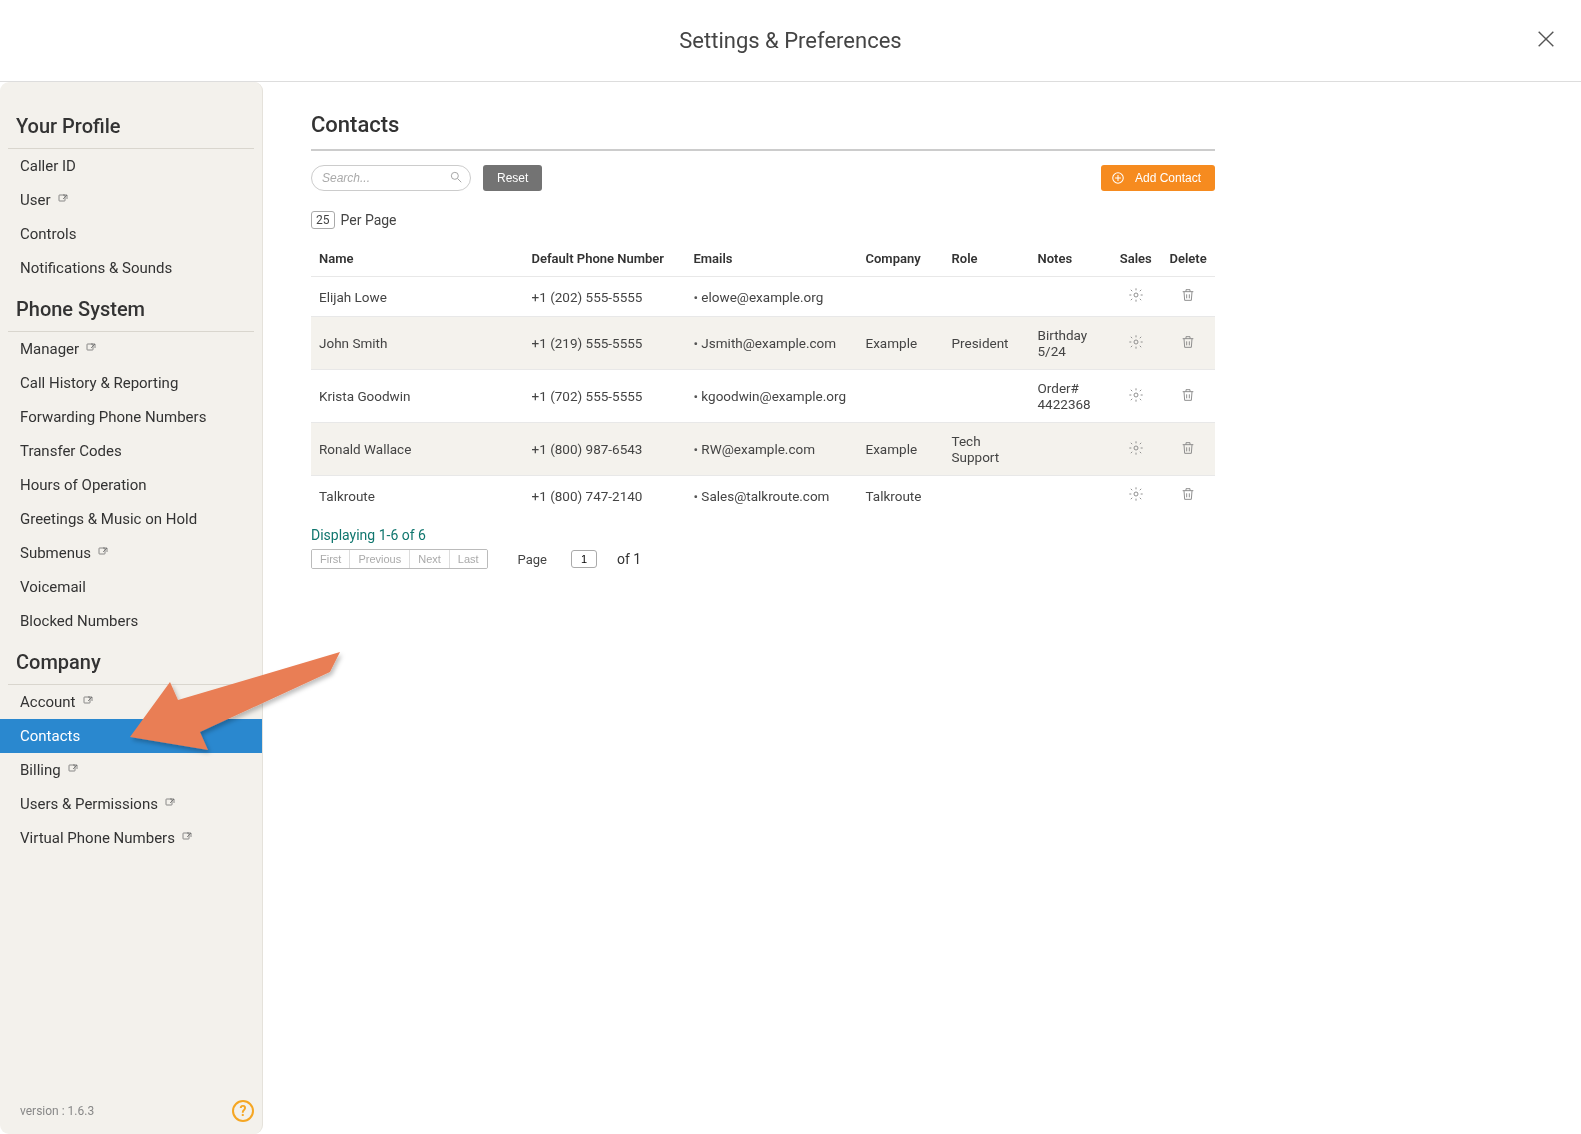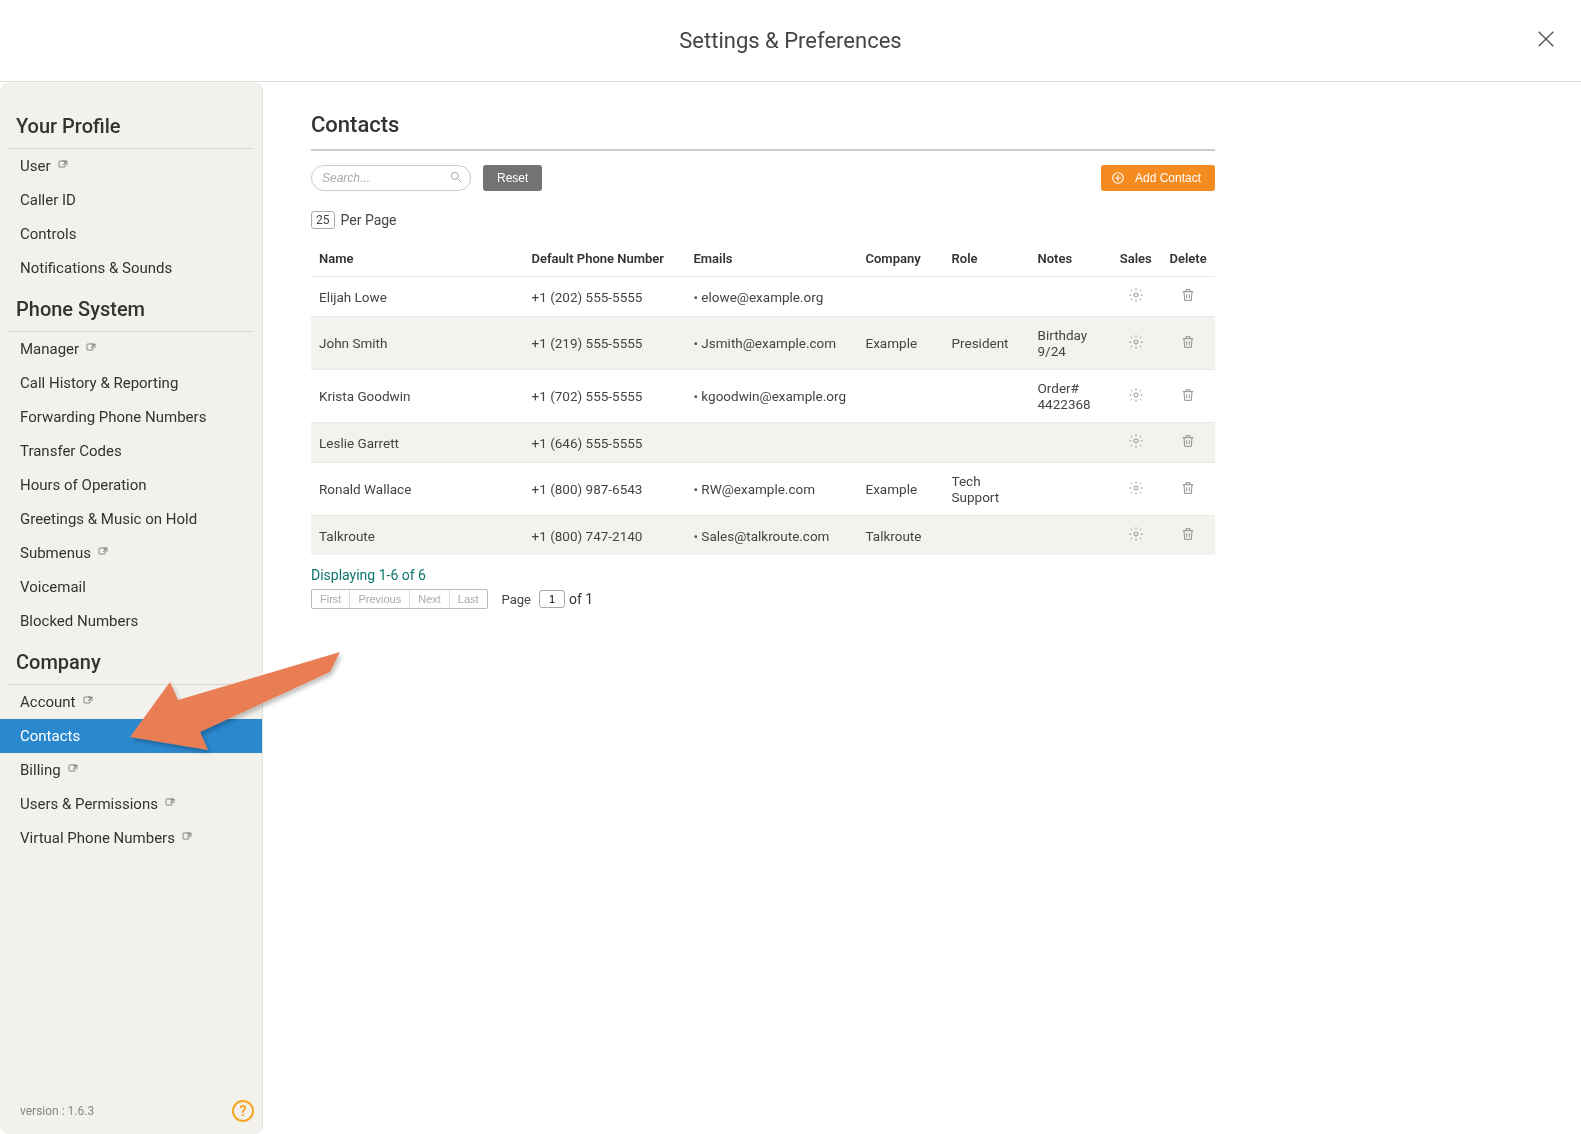--- a/index.html
+++ b/index.html
@@ -201,21 +201,21 @@
 
   .result-count {
     font-size: 14px;
     color: #0f766e;
     margin-top: 12px;
     margin-bottom: 6px;
   }
   .pager {
     display: flex;
     align-items: center;
-    gap: 0;
+    gap: 16px;
   }
   .pager-group {
     display: flex;
     border: 1px solid #bbb;
     border-radius: 2px;
     overflow: hidden;
     margin-right: 14px;
   }
   .pager-btn {
     font-size: 11px;
@@ -259,29 +259,29 @@
       </svg>
   </div>
 </div>
 
 <div class="container">
 
   <div class="sidebar">
     <div id="sidebar-content">
         <div class="sidebar-section-title">Your Profile</div>
         <div class="sidebar-item">
+          <span>Caller ID</span>
+        </div>
+        <div class="sidebar-item">
           <span>User</span>
           <span class="ext-icon"><svg viewBox="0 0 24 24">
               <rect x="4" y="4" width="12" height="12" rx="1"></rect>
               <path d="M12 4h8v8"></path>
               <line x1="20" y1="4" x2="12" y2="12"></line>
             </svg></span>
-        </div>
-        <div class="sidebar-item">
-          <span>Caller ID</span>
         </div>
         <div class="sidebar-item">
           <span>Controls</span>
         </div>
         <div class="sidebar-item">
           <span>Notifications &amp; Sounds</span>
         </div>
         <div class="sidebar-section-title">Phone System</div>
         <div class="sidebar-item">
           <span>Manager</span>
@@ -428,21 +428,21 @@
                   <line x1="14" y1="11" x2="14" y2="17"></line>
                 </svg>
               </span></td>
           </tr>
           <tr>
             <td>John Smith</td>
             <td>+1 (219) 555-5555</td>
             <td class="email-cell"><span>Jsmith@example.com</span></td>
             <td>Example</td>
             <td>President</td>
-            <td>Birthday 9/24</td>
+            <td>Birthday 5/24</td>
             <td style="text-align: center;"><span class="gear-icon">
                 <svg viewBox="0 0 24 24">
                   <circle cx="12" cy="12" r="3"></circle>
                   <path d="M12 2v3M12 19v3M4.2 4.2l2.1 2.1M17.7 17.7l2.1 2.1M2 12h3M19 12h3M4.2 19.8l2.1-2.1M17.7 6.3l2.1-2.1"></path>
                 </svg>
               </span></td>
             <td style="text-align: center;"><span class="trash-icon">
                 <svg viewBox="0 0 24 24">
                   <path d="M4 7h16M9 7V4h6v3M6 7l1 13h10l1-13"></path>
                   <line x1="10" y1="11" x2="10" y2="17"></line>
@@ -450,41 +450,20 @@
                 </svg>
               </span></td>
           </tr>
           <tr>
             <td>Krista Goodwin</td>
             <td>+1 (702) 555-5555</td>
             <td class="email-cell"><span>kgoodwin@example.org</span></td>
             <td></td>
             <td></td>
             <td>Order# 4422368</td>
-            <td style="text-align: center;"><span class="gear-icon">
-                <svg viewBox="0 0 24 24">
-                  <circle cx="12" cy="12" r="3"></circle>
-                  <path d="M12 2v3M12 19v3M4.2 4.2l2.1 2.1M17.7 17.7l2.1 2.1M2 12h3M19 12h3M4.2 19.8l2.1-2.1M17.7 6.3l2.1-2.1"></path>
-                </svg>
-              </span></td>
-            <td style="text-align: center;"><span class="trash-icon">
-                <svg viewBox="0 0 24 24">
-                  <path d="M4 7h16M9 7V4h6v3M6 7l1 13h10l1-13"></path>
-                  <line x1="10" y1="11" x2="10" y2="17"></line>
-                  <line x1="14" y1="11" x2="14" y2="17"></line>
-                </svg>
-              </span></td>
-          </tr>
-          <tr>
-            <td>Leslie Garrett</td>
-            <td>+1 (646) 555-5555</td>
-            <td class="email-cell"></td>
-            <td></td>
-            <td></td>
-            <td></td>
             <td style="text-align: center;"><span class="gear-icon">
                 <svg viewBox="0 0 24 24">
                   <circle cx="12" cy="12" r="3"></circle>
                   <path d="M12 2v3M12 19v3M4.2 4.2l2.1 2.1M17.7 17.7l2.1 2.1M2 12h3M19 12h3M4.2 19.8l2.1-2.1M17.7 6.3l2.1-2.1"></path>
                 </svg>
               </span></td>
             <td style="text-align: center;"><span class="trash-icon">
                 <svg viewBox="0 0 24 24">
                   <path d="M4 7h16M9 7V4h6v3M6 7l1 13h10l1-13"></path>
                   <line x1="10" y1="11" x2="10" y2="17"></line>

